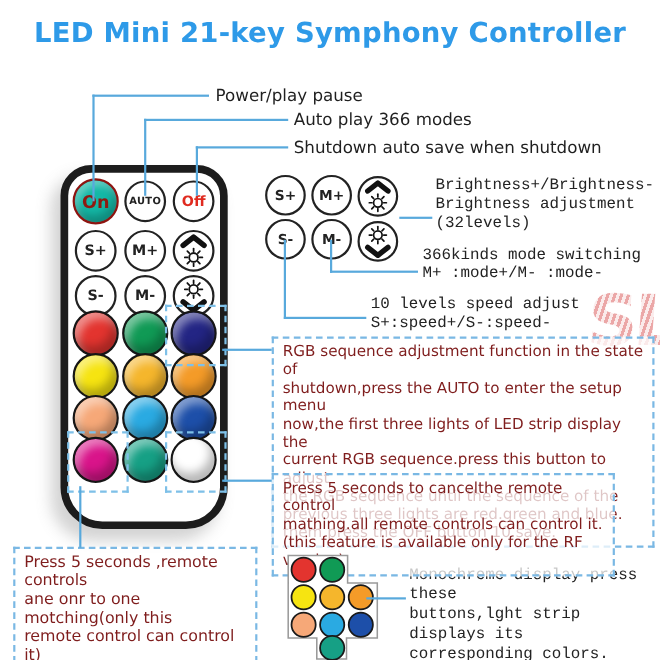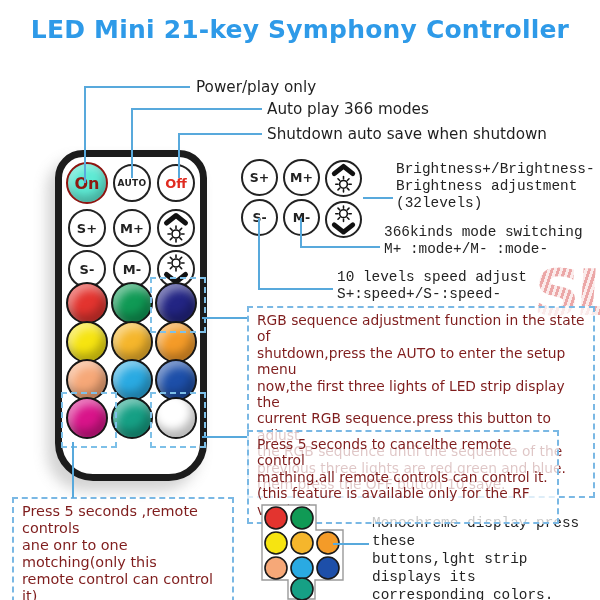--- a/index.html
+++ b/index.html
@@ -32,34 +32,34 @@
      background:repeating-linear-gradient(105deg, rgba(219,95,95,.55) 0 3px, rgba(219,95,95,.12) 3px 6px);
      -webkit-background-clip:text;background-clip:text;color:transparent;transform:skewX(-4deg);}
 </style>
 </head>
 <body>
 
 <div class="stage">
 
   <div class="abs title">LED Mini 21-key Symphony Controller</div>
 
-  <div class="abs note" style="left:196px;top:78px;">Power/play only</div>
+  <div class="abs note" style="left:196px;top:78px;">Power/play pause</div>
   <div class="abs note" style="left:267px;top:100px;">Auto play 366 modes</div>
   <div class="abs note" style="left:267px;top:125px;">Shutdown auto save when shutdown</div>
 
   <div class="abs line hline" style="left:84px;top:86px;width:106px;"></div>
   <div class="abs line vline" style="left:84px;top:86px;height:97px;"></div>
   <div class="abs line hline" style="left:131px;top:108px;width:131px;"></div>
   <div class="abs line vline" style="left:131px;top:108px;height:70px;"></div>
   <div class="abs line hline" style="left:178px;top:133px;width:84px;"></div>
   <div class="abs line vline" style="left:178px;top:133px;height:45px;"></div>
 
   <div class="abs remote"></div>
 
-  <div class="key key-on" style="left:66px;top:162px;background:#5eead4;text-align:right;">On</div>
+  <div class="key key-on" style="left:66px;top:162px;background:#14b8a6;text-align:right;">On</div>
   <div class="key wkey key-auto" style="left:113px;top:164px;text-align:right;">AUTO</div>
   <div class="key wkey key-off" style="left:157px;top:164px;">Off</div>
 
   <div class="key wkey" style="left:68px;top:209px;">S+</div>
   <div class="key wkey" style="left:113px;top:209px;">M+</div>
   <div class="key wkey" style="left:157px;top:209px;">
     <svg width="34" height="34" viewBox="0 0 34 34">
       <polyline points="7.5,12 17,4.5 26.5,12" fill="none" stroke="#111" stroke-width="5" stroke-linejoin="round" stroke-linecap="round"></polyline>
       <circle cx="17" cy="23" r="4" fill="none" stroke="#111" stroke-width="1.6"></circle>
       <g stroke="#111" stroke-width="1.6" stroke-linecap="round">

